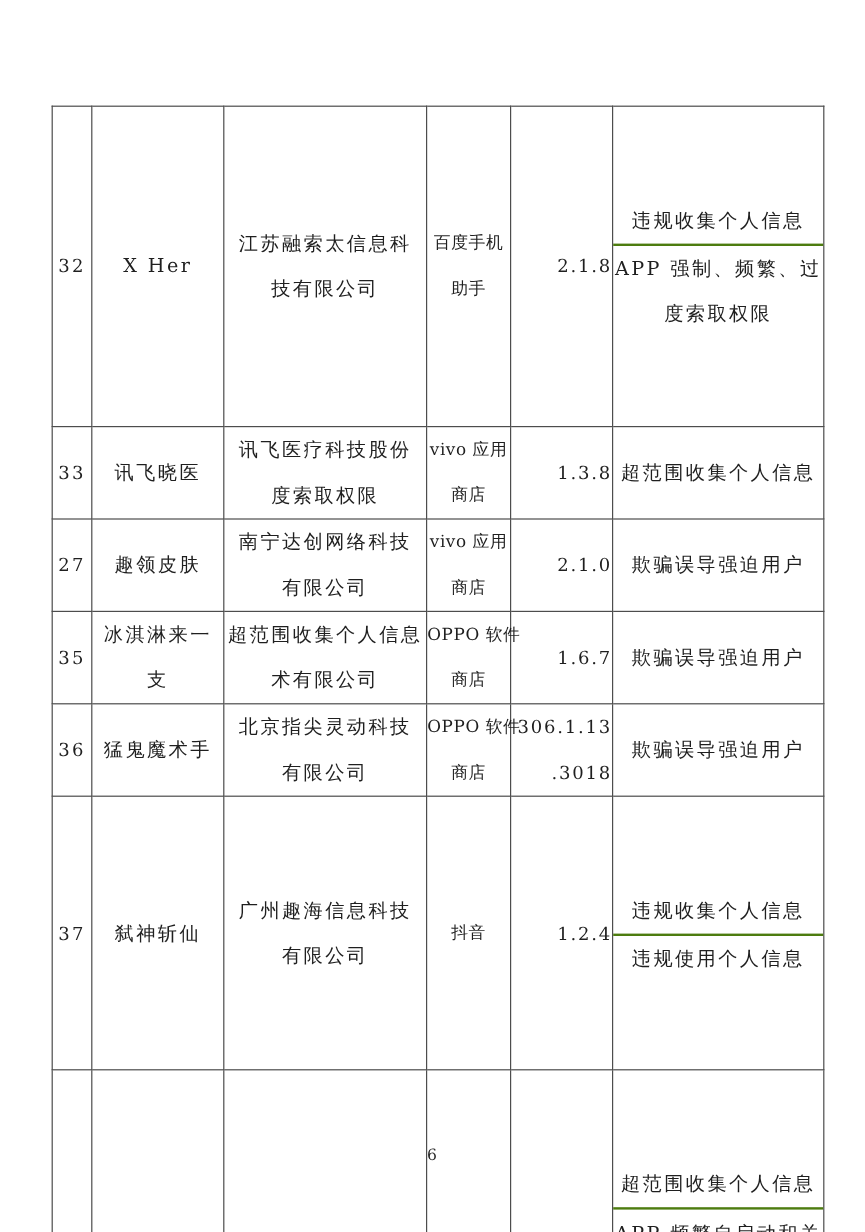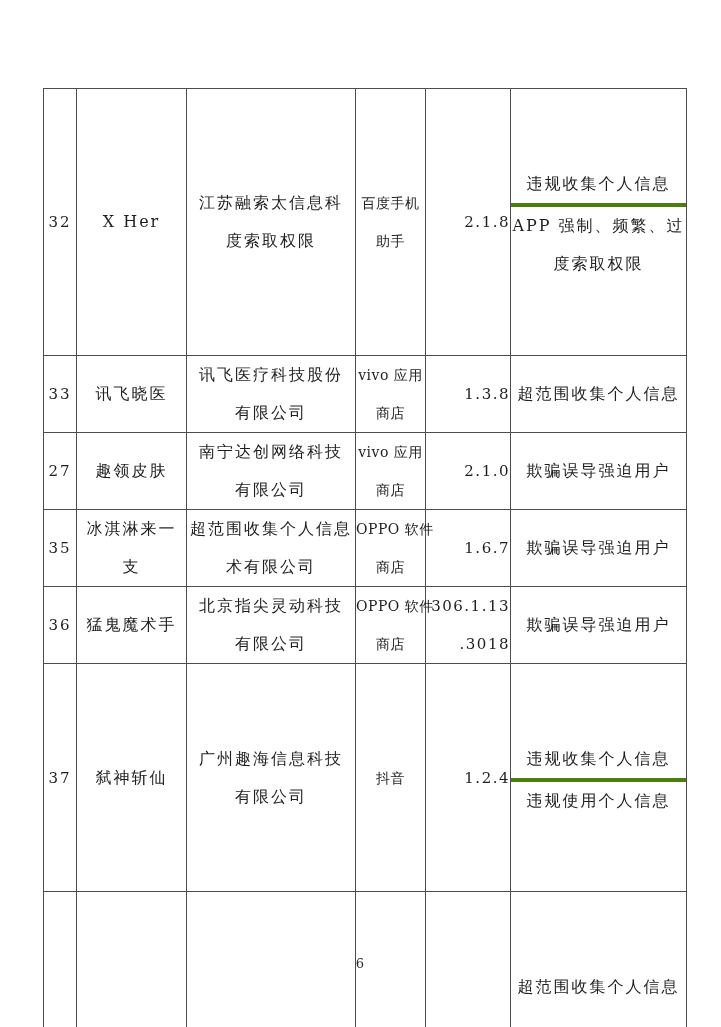--- a/index.html
+++ b/index.html
@@ -48,37 +48,36 @@
   tr.r36 { height: 77px; }
   tr.r37 { height: 76px; }
   tr.r38 { height: 190px; }
 
   td.viol-multi { vertical-align: top; }
   .viol-wrap {
     display: flex;
     flex-direction: column;
     width: 100%;
     height: 100%;
-    justify-content: space-between;
   }
   .r32 .viol-wrap { height: 114px; }
   .r37 .viol-wrap { height: 75px; }
   .r38 .viol-wrap { height: 189px; }
   .viol-sub {
     flex: 1 1 auto;
     display: flex;
     align-items: center;
     justify-content: center;
     text-align: center;
     white-space: pre;
     font-size: 16px;
     line-height: 38px;
     letter-spacing: 2px;
   }
-  .viol-sub + .viol-sub { border-top: 4px solid #4d7c0f; }
+  .viol-sub + .viol-sub { border-top: 2px solid #4d7c0f; }
   .r32 .viol-sub:nth-child(1) { flex: 0 0 34px; }
   .r37 .viol-sub:nth-child(1) { flex: 0 0 38px; }
   .r38 .viol-sub:nth-child(1) { flex: 0 0 37px; }
   .r38 .viol-sub:nth-child(2) { flex: 0 0 77px; }
 
   .page-number {
     position: absolute;
     left: 0;
     right: 0;
     top: 956px;
@@ -101,38 +100,38 @@
       <col class="c-store">
         <col class="c-version">
         <col class="c-viol">
     </colgroup>
     <tbody>
 
       <tr class="r32">
         <td class="no-cell">32</td>
         <td>X Her</td>
         <td>江苏融索太信息科
-度索取权限</td>
+技有限公司</td>
         <td class="store-cell">百度手机
 助手</td>
         <td class="version-cell">2.1.8</td>
         <td class="viol-multi">
           <div class="viol-wrap">
             <div class="viol-sub">违规收集个人信息</div>
             <div class="viol-sub">APP 强制、频繁、过
 度索取权限</div>
           </div>
         </td>
       </tr>
 
       <tr class="r33">
         <td class="no-cell">33</td>
         <td>讯飞晓医</td>
         <td>讯飞医疗科技股份
-有限公司</td>
+度索取权限</td>
         <td class="store-cell">vivo 应用
 商店</td>
         <td class="version-cell">1.3.8</td>
         <td>超范围收集个人信息</td>
       </tr>
 
       <tr class="r34">
         <td class="no-cell">27</td>
         <td>趣领皮肤</td>
         <td>南宁达创网络科技

